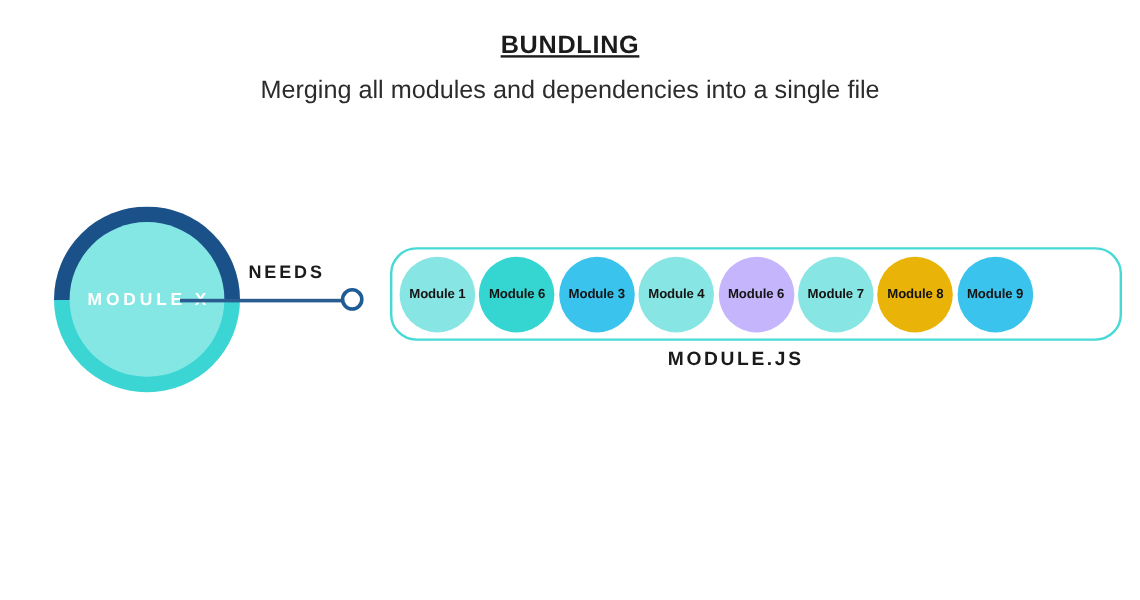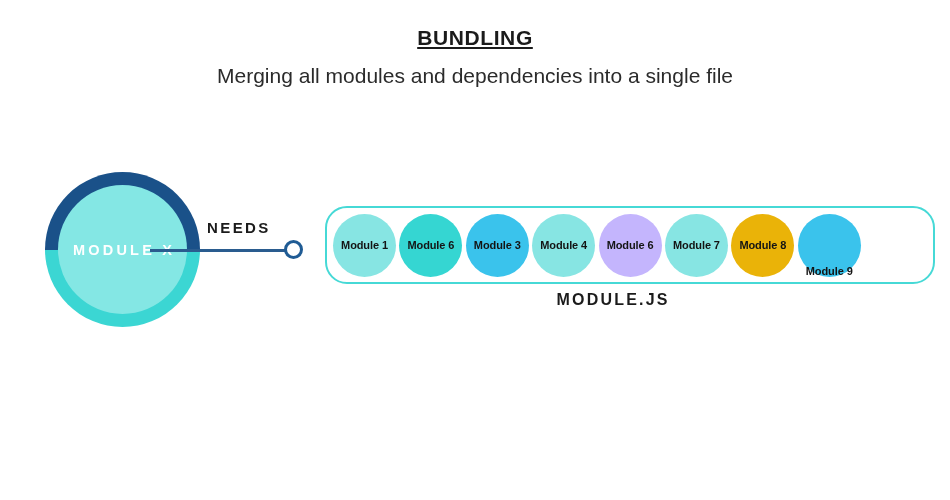--- a/index.html
+++ b/index.html
@@ -211,17 +211,17 @@
     </div>
     <div class="module-chip" style="background: #c4b5fd;">
       <span class="chip-label">Module 6</span>
     </div>
     <div class="module-chip" style="background: rgb(135, 229, 227);">
       <span class="chip-label">Module 7</span>
     </div>
     <div class="module-chip" style="background: #eab308;">
       <span class="chip-label">Module 8</span>
     </div>
-    <div class="module-chip" style="background: rgb(58, 195, 236); align-items: flex-end;">
+    <div class="module-chip" style="background: rgb(58, 195, 236);">
       <span class="chip-label">Module 9</span>
     </div>
   </div>
 <div id="bundle-caption">MODULE.JS</div>
 
 </body></html>

